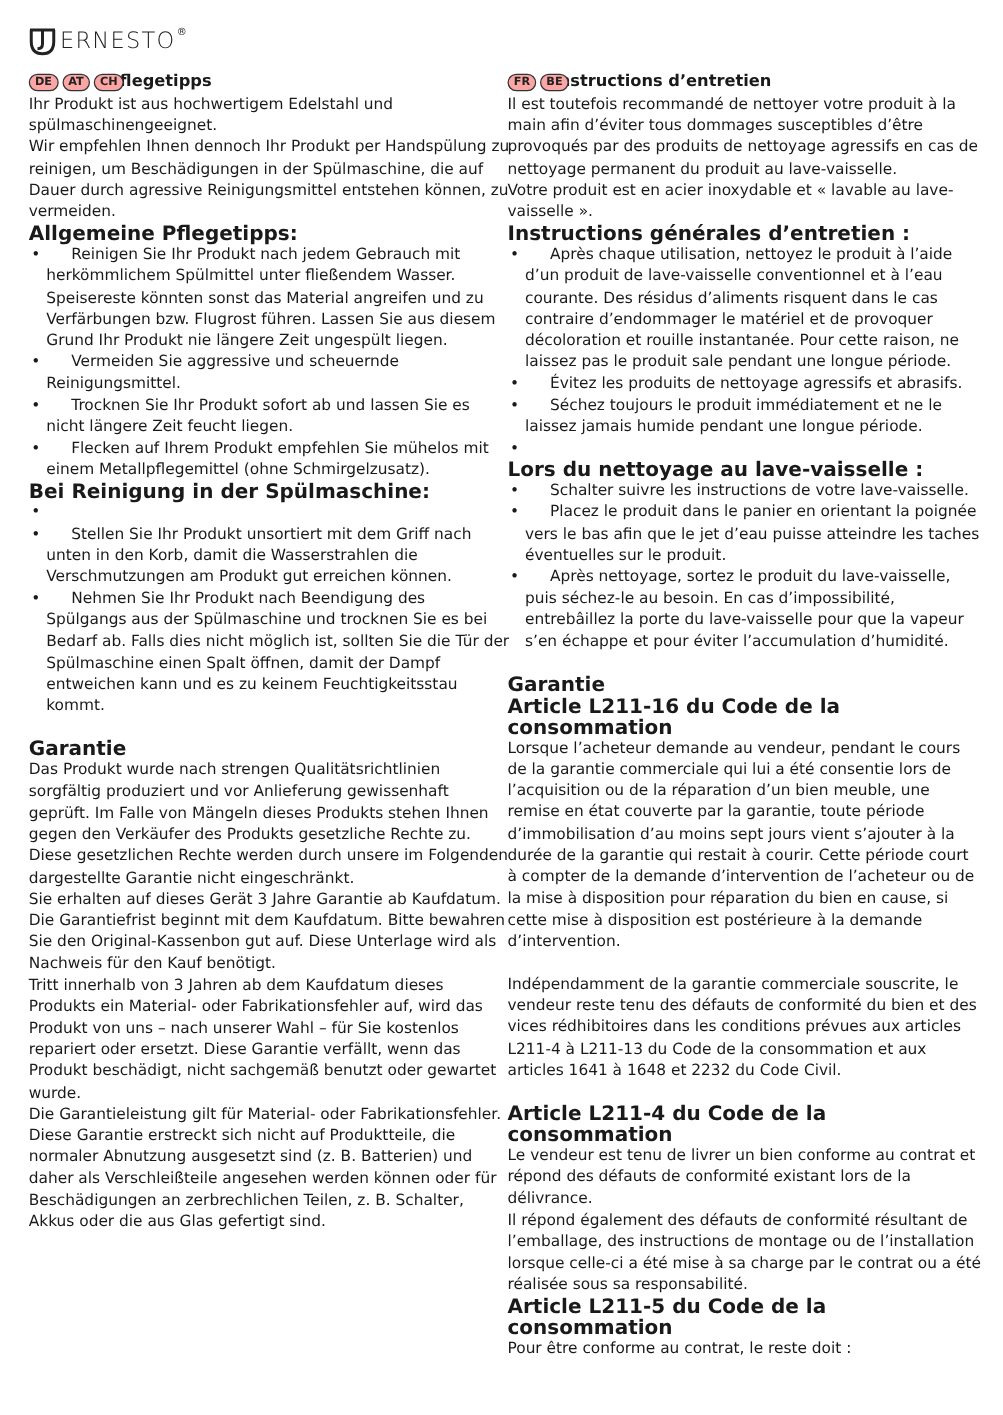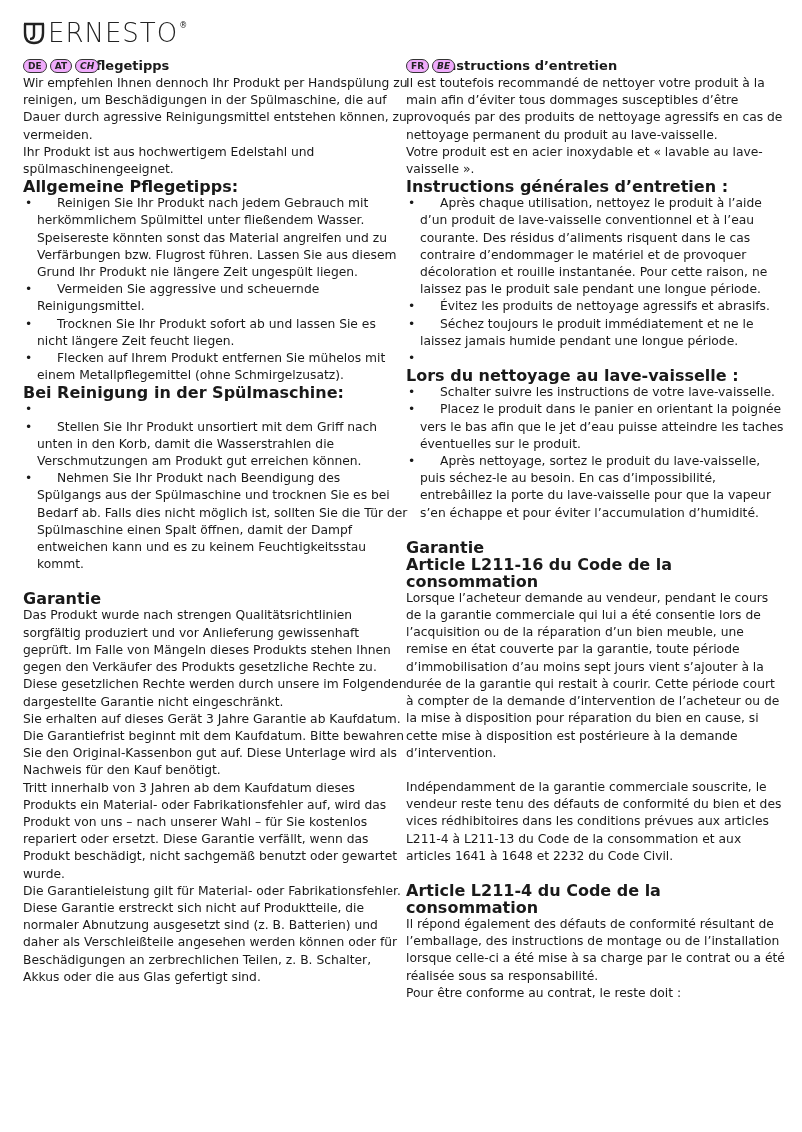--- a/index.html
+++ b/index.html
@@ -6,36 +6,36 @@
   body {
     width: 802px; height: 1132px; position: relative; overflow: hidden;
     font-family: "DejaVu Sans", sans-serif; color: #1a1a1a;
   }
   .logo {
     position: absolute; left: 22px; top: 18px; height: 30px;
     display: flex; align-items: center;
   }
   .logo-mark { width: 24px; height: 26px; margin-right: 2px; }
   .logo-text {
-    font-family: "DejaVu Sans", sans-serif; font-size: 26px; font-weight: 300;
+    font-family: "DejaVu Sans", sans-serif; font-size: 18px; font-weight: 300;
     letter-spacing: 1px; color: #222; line-height: 30px;
   }
   .logo-reg { font-size: 8px; vertical-align: top; margin-left: 1px; position: relative; top: -8px; }
 
   .col { position: absolute; top: 56px; font-size: 12.3px; line-height: 17.2px; }
   .col-left { left: 23px; width: 385px; }
   .col-right { left: 406px; width: 380px; }
 
   .lang-row { display: flex; align-items: center; height: 19px; position: relative; }
   .badge {
     display: inline-block; border: 1px solid #333; border-radius: 9px;
     font-size: 9px; font-weight: bold; line-height: 12px; padding: 0 4px;
-    margin-right: 3px; color: #222; background: #f0abfc;
+    margin-right: 3px; color: #222; background: #fca5a5;
   }
-  .badge-overlap { position: relative; font-style: italic; }
+  .badge-overlap { position: relative; }
   .lang-title { font-weight: bold; font-size: 13px; margin-left: -16px; }
   p { margin: 0; }
   .h-bold { font-weight: bold; font-size: 16px; line-height: 17px; margin: 0; }
   ul.bul { list-style: none; margin: 0; padding: 0; }
   ul.bul li { position: relative; padding-left: 14px; }
   ul.bul li .dot { position: absolute; left: 2px; top: 0; }
   ul.bul li .lead { display: inline-block; width: 20px; }
   .gap { height: 17px; }
 </style>
 </head>
@@ -50,28 +50,28 @@
   <span class="logo-reg">®</span>
 </div>
 
 <div class="col col-left">
   <div class="lang-row">
     <span class="badge">DE</span>
     <span class="badge">AT</span>
     <span class="badge badge-overlap">CH</span>
     <span class="lang-title">Pflegetipps</span>
   </div>
+  <p>Ihr Produkt ist aus hochwertigem Edelstahl und spülmaschinengeeignet.</p>
   <p>Wir empfehlen Ihnen dennoch Ihr Produkt per Handspülung zu reinigen, um Beschädigungen in der Spülmaschine, die auf Dauer durch agressive Reinigungsmittel entstehen können, zu vermeiden.</p>
-  <p>Ihr Produkt ist aus hochwertigem Edelstahl und spülmaschinengeeignet.</p>
   <p class="h-bold">Allgemeine Pflegetipps:</p>
   <ul class="bul">
     <li><span class="dot">•</span><span class="lead"></span><span>Reinigen Sie Ihr Produkt nach jedem Gebrauch mit herkömmlichem Spülmittel unter fließendem Wasser. Speisereste könnten sonst das Material angreifen und zu Verfärbungen bzw. Flugrost führen. Lassen Sie aus diesem Grund Ihr Produkt nie längere Zeit ungespült liegen.</span></li>
     <li><span class="dot">•</span><span class="lead"></span><span>Vermeiden Sie aggressive und scheuernde Reinigungsmittel.</span></li>
     <li><span class="dot">•</span><span class="lead"></span><span>Trocknen Sie Ihr Produkt sofort ab und lassen Sie es nicht längere Zeit feucht liegen.</span></li>
-    <li><span class="dot">•</span><span class="lead"></span><span>Flecken auf Ihrem Produkt entfernen Sie mühelos mit einem Metallpflegemittel (ohne Schmirgelzusatz).</span></li>
+    <li><span class="dot">•</span><span class="lead"></span><span>Flecken auf Ihrem Produkt empfehlen Sie mühelos mit einem Metallpflegemittel (ohne Schmirgelzusatz).</span></li>
   </ul>
   <p class="h-bold">Bei Reinigung in der Spülmaschine:</p>
   <ul class="bul">
     <li><span class="dot">•</span><span class="lead"></span></li>
     <li><span class="dot">•</span><span class="lead"></span><span>Stellen Sie Ihr Produkt unsortiert mit dem Griff nach unten in den Korb, damit die Wasserstrahlen die Verschmutzungen am Produkt gut erreichen können.</span></li>
     <li><span class="dot">•</span><span class="lead"></span><span>Nehmen Sie Ihr Produkt nach Beendigung des Spülgangs aus der Spülmaschine und trocknen Sie es bei Bedarf ab. Falls dies nicht möglich ist, sollten Sie die Tür der Spülmaschine einen Spalt öffnen, damit der Dampf entweichen kann und es zu keinem Feuchtigkeitsstau kommt.</span></li>
   </ul>
   <div class="gap"></div>
   <p class="h-bold">Garantie</p>
   <p>Das Produkt wurde nach strengen Qualitätsrichtlinien sorgfältig produziert und vor Anlieferung gewissenhaft geprüft. Im Falle von Mängeln dieses Produkts stehen Ihnen gegen den Verkäufer des Produkts gesetzliche Rechte zu. Diese gesetzlichen Rechte werden durch unsere im Folgenden dargestellte Garantie nicht eingeschränkt.</p>
@@ -102,15 +102,17 @@
     <li><span class="dot">•</span><span class="lead"></span><span>Après nettoyage, sortez le produit du lave-vaisselle, puis séchez-le au besoin. En cas d’impossibilité, entrebâillez la porte du lave-vaisselle pour que la vapeur s’en échappe et pour éviter l’accumulation d’humidité.</span></li>
   </ul>
   <div class="gap"></div>
   <p class="h-bold">Garantie</p>
   <p class="h-bold">Article L211-16 du Code de la consommation</p>
   <p>Lorsque l’acheteur demande au vendeur, pendant le cours de la garantie commerciale qui lui a été consentie lors de l’acquisition ou de la réparation d’un bien meuble, une remise en état couverte par la garantie, toute période d’immobilisation d’au moins sept jours vient s’ajouter à la durée de la garantie qui restait à courir. Cette période court à compter de la demande d’intervention de l’acheteur ou de la mise à disposition pour réparation du bien en cause, si cette mise à disposition est postérieure à la demande d’intervention.</p>
   <div class="gap"></div>
   <p>Indépendamment de la garantie commerciale souscrite, le vendeur reste tenu des défauts de conformité du bien et des vices rédhibitoires dans les conditions prévues aux articles L211-4 à L211-13 du Code de la consommation et aux articles 1641 à 1648 et 2232 du Code Civil.</p>
   <div class="gap"></div>
   <p class="h-bold">Article L211-4 du Code de la consommation</p>
+  <p>Le vendeur est tenu de livrer un bien conforme au contrat et répond des défauts de conformité existant lors de la délivrance.</p>
   <p>Il répond également des défauts de conformité résultant de l’emballage, des instructions de montage ou de l’installation lorsque celle-ci a été mise à sa charge par le contrat ou a été réalisée sous sa responsabilité.</p>
+  <p class="h-bold">Article L211-5 du Code de la consommation</p>
   <p>Pour être conforme au contrat, le reste doit :</p>
 </div>
 
 </body></html>

